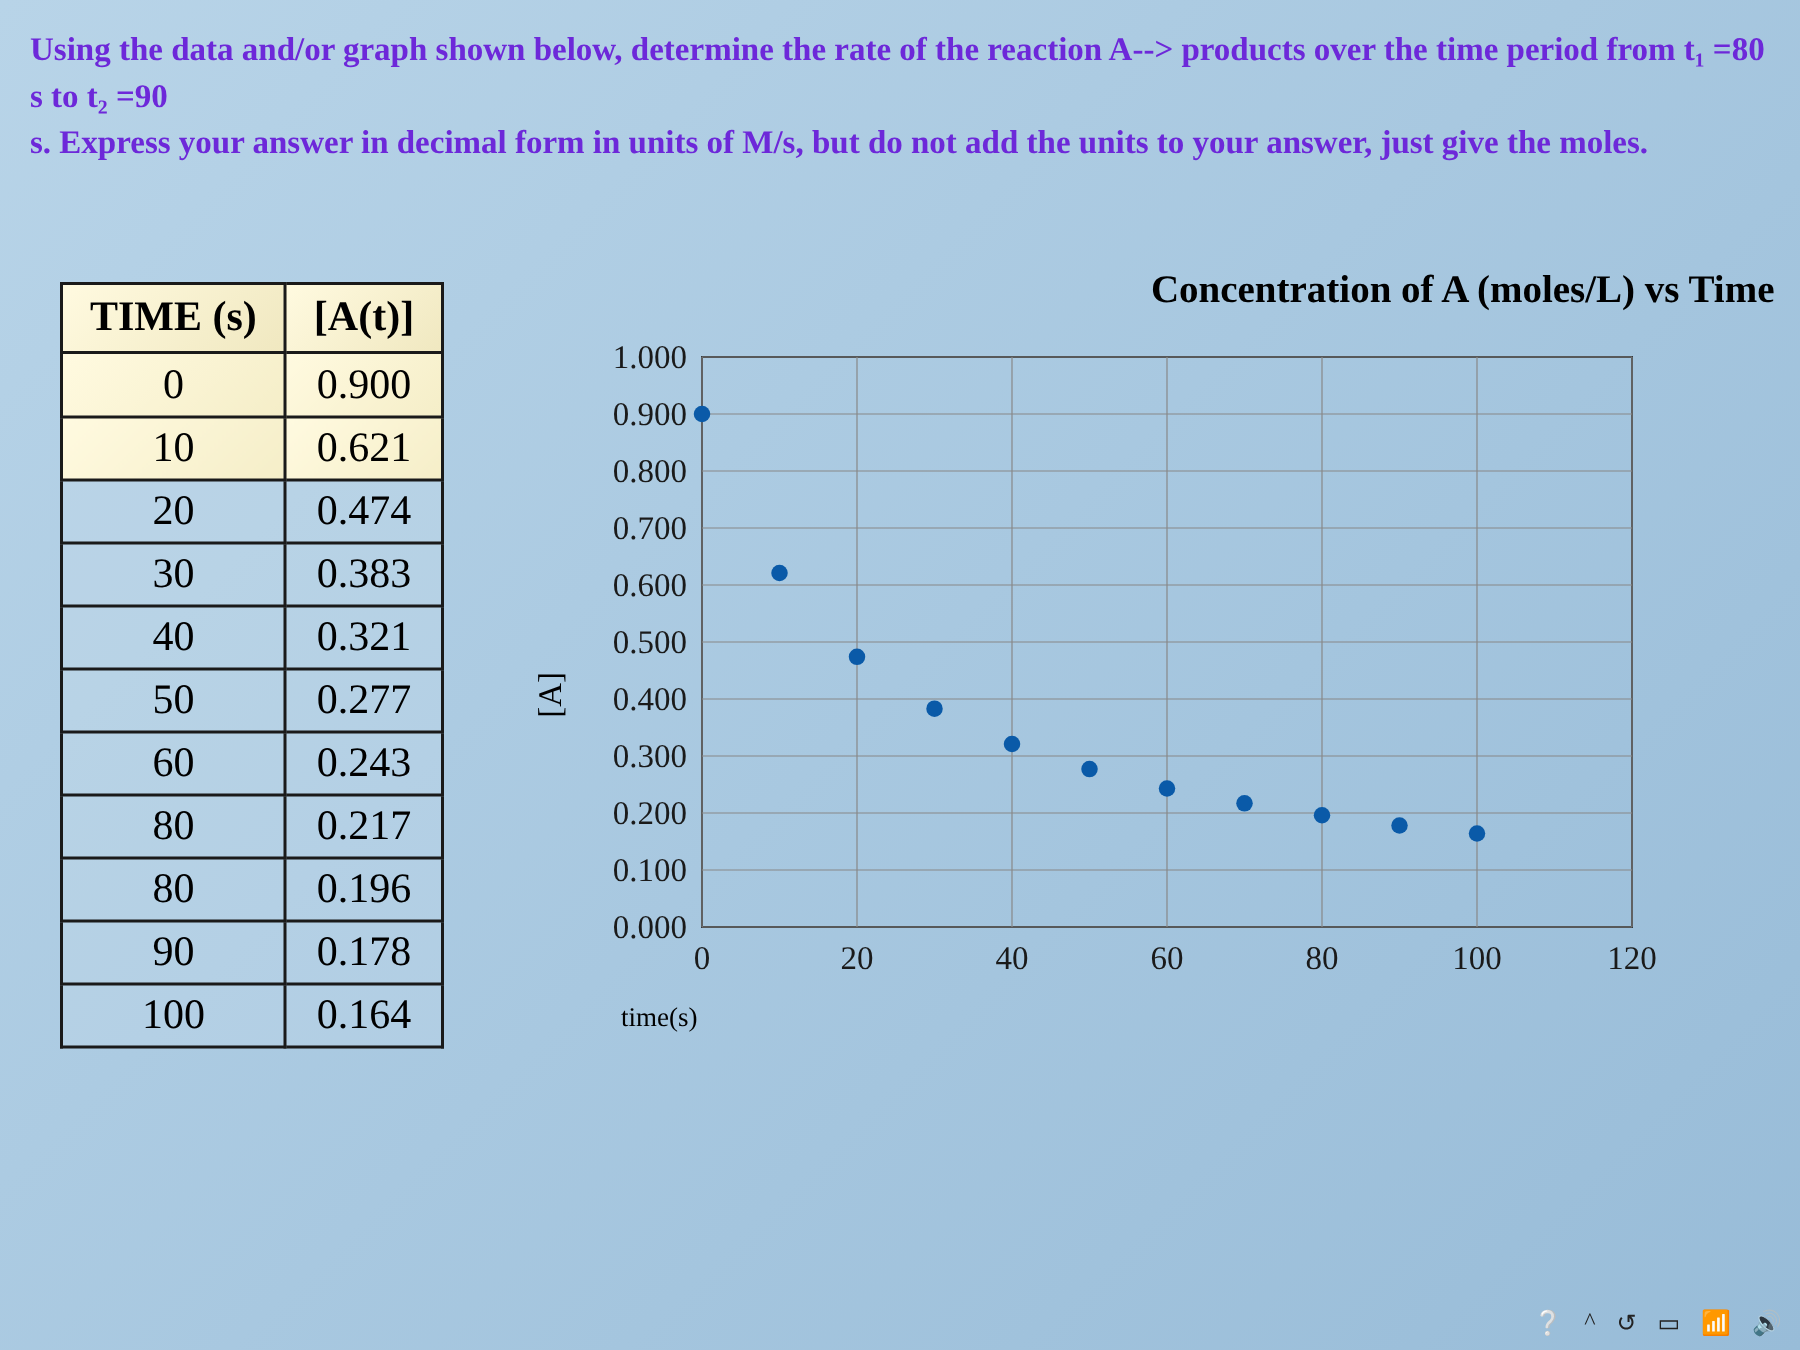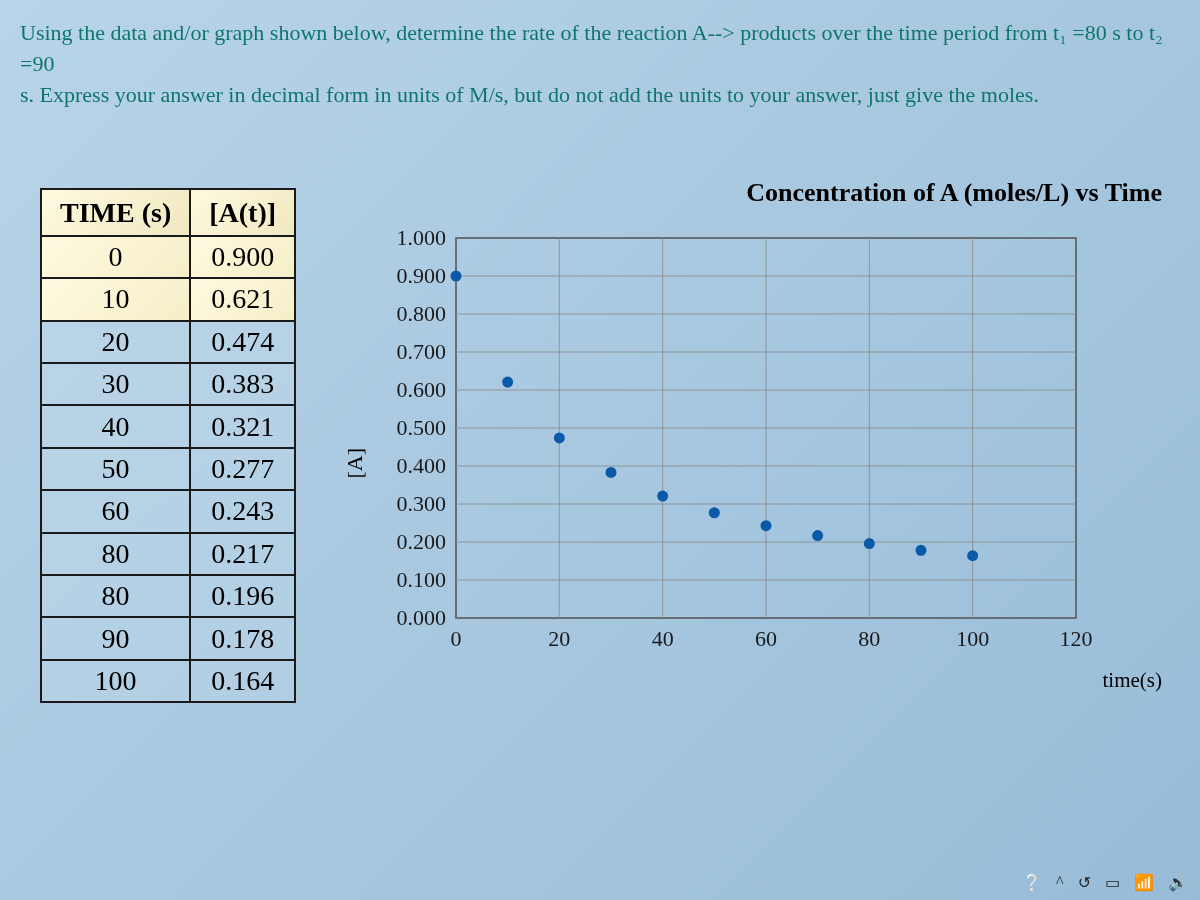--- a/index.html
+++ b/index.html
@@ -8,27 +8,27 @@
       height: 900px;
       background: linear-gradient(135deg, #b8d4e8 0%, #a8c8e0 50%, #98bcd8 100%);
       font-family: Georgia, 'Times New Roman', serif;
       overflow: hidden;
       position: relative;
     }
     .question-text {
       padding: 18px 20px;
       font-size: 22px;
       line-height: 1.4;
-      color: #0f766e;
-      font-weight: 400;
+      color: #6d28d9;
+      font-weight: 700;
     }
     .content-area {
       display: flex;
-      padding: 40px 28px 0 20px;
-      gap: 36px;
+      padding: 40px 7px 0 20px;
+      gap: 48px;
     }
     .data-table {
       border-collapse: collapse;
       margin-top: 20px;
       margin-left: 20px;
     }
     .data-table th {
       border: 2px solid #1a1a1a;
       padding: 6px 18px;
       font-size: 28px;
@@ -74,22 +74,22 @@
       margin-right: 8px;
       padding-bottom: 40px;
     }
     .chart-area {
       position: relative;
     }
     svg.plot {
       display: block;
     }
     .xlabel {
-      text-align: right;
-      font-size: 21px;
+      text-align: left;
+      font-size: 18px;
       margin-top: 10px;
       margin-left: 60px;
     }
     .taskbar {
       position: absolute;
       bottom: 0;
       right: 0;
       height: 36px;
       display: flex;
       align-items: center;

